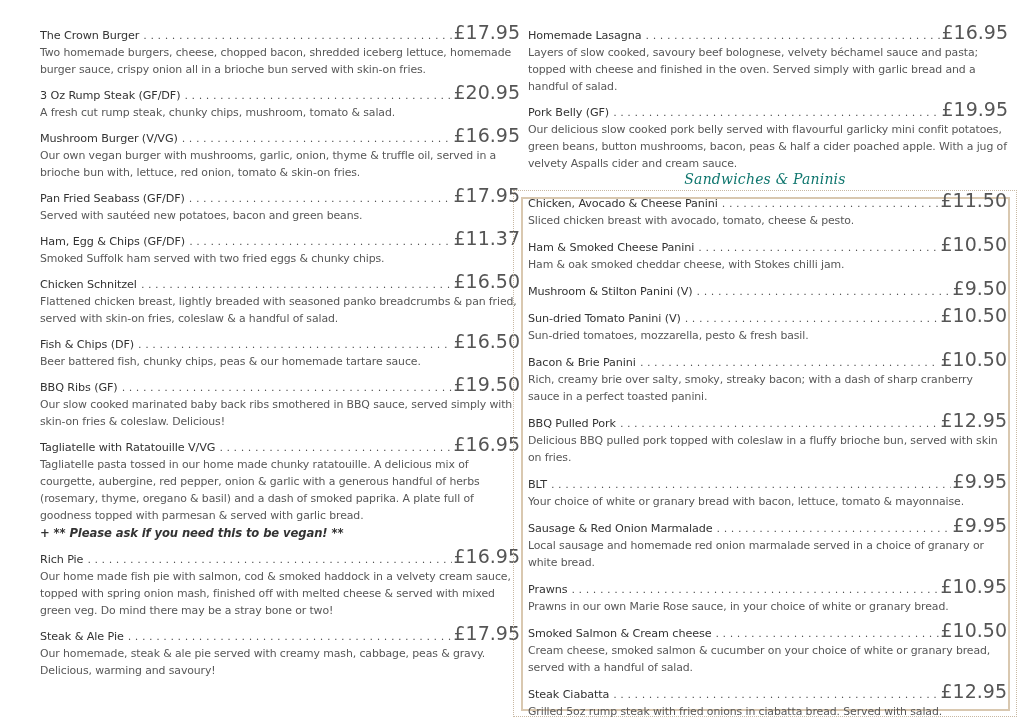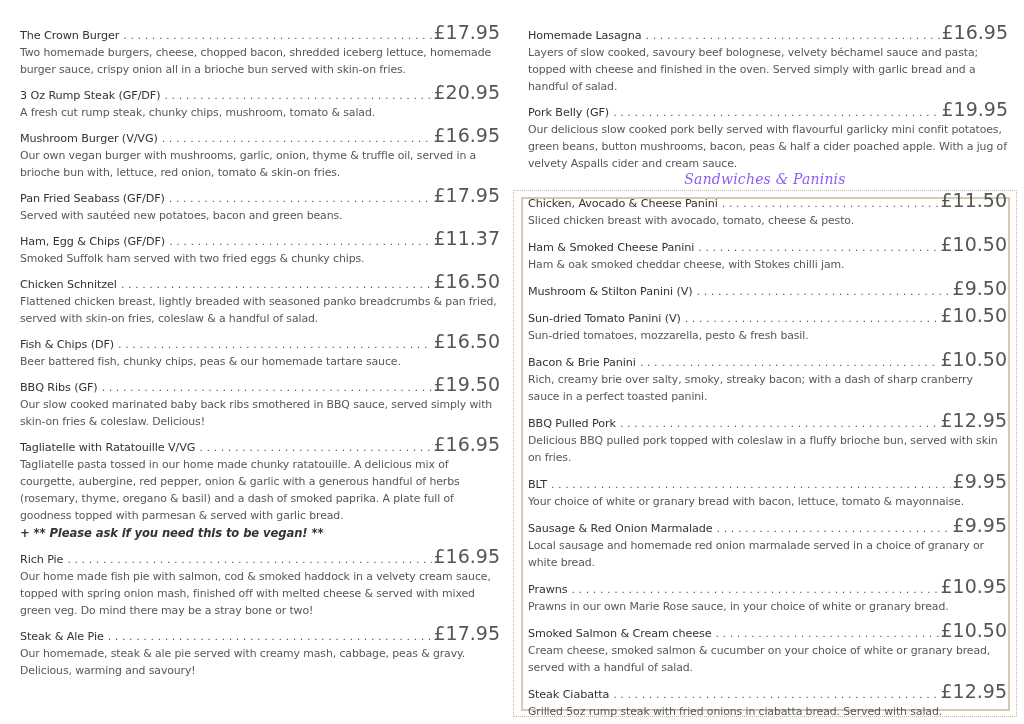--- a/index.html
+++ b/index.html
@@ -4,21 +4,21 @@
   <style>
     * { box-sizing: border-box; margin: 0; padding: 0; }
     html, body {
       width: 1024px; height: 724px; overflow: hidden;
       background: #ffffff;
       font-family: "DejaVu Sans", "Liberation Sans", sans-serif;
       color: #555555;
     }
     .page { position: relative; width: 1024px; height: 724px; }
     .col { position: absolute; top: 24px; }
-    .col-left { left: 20px; width: 480px; }
+    .col-left { left: 40px; width: 480px; }
     .col-right { left: 528px; width: 480px; }
 
     .item { margin-bottom: 6px; }
     .item-head {
       display: flex; align-items: baseline;
       font-size: 11.2px; color: #333333; line-height: 17px;
       white-space: nowrap; overflow: hidden;
     }
     .item-name { flex: 0 0 auto; padding-right: 4px; letter-spacing: -0.1px; }
     .item-dots {
@@ -36,21 +36,21 @@
     }
     .item-note {
       font-size: 11.6px; line-height: 18px; color: #333333;
       font-weight: bold; font-style: italic; letter-spacing: -0.1px;
     }
 
     .section-title {
       position: absolute; left: 513px; width: 504px; top: 171px;
       text-align: center;
       font-family: "DejaVu Serif", "Liberation Serif", serif;
-      font-style: italic; font-size: 14px; color: #8b5cf6;
+      font-style: italic; font-size: 14px; color: #0f766e;
       letter-spacing: 0.2px;
     }
     .box-outer {
       position: absolute; left: 513px; top: 190px; width: 504px; height: 527px;
       border: 1px dotted #c8b8a2;
     }
     .box-inner {
       position: absolute; left: 521px; top: 197px; width: 489px; height: 514px;
       border: 2px solid #d9c8b0;
     }

